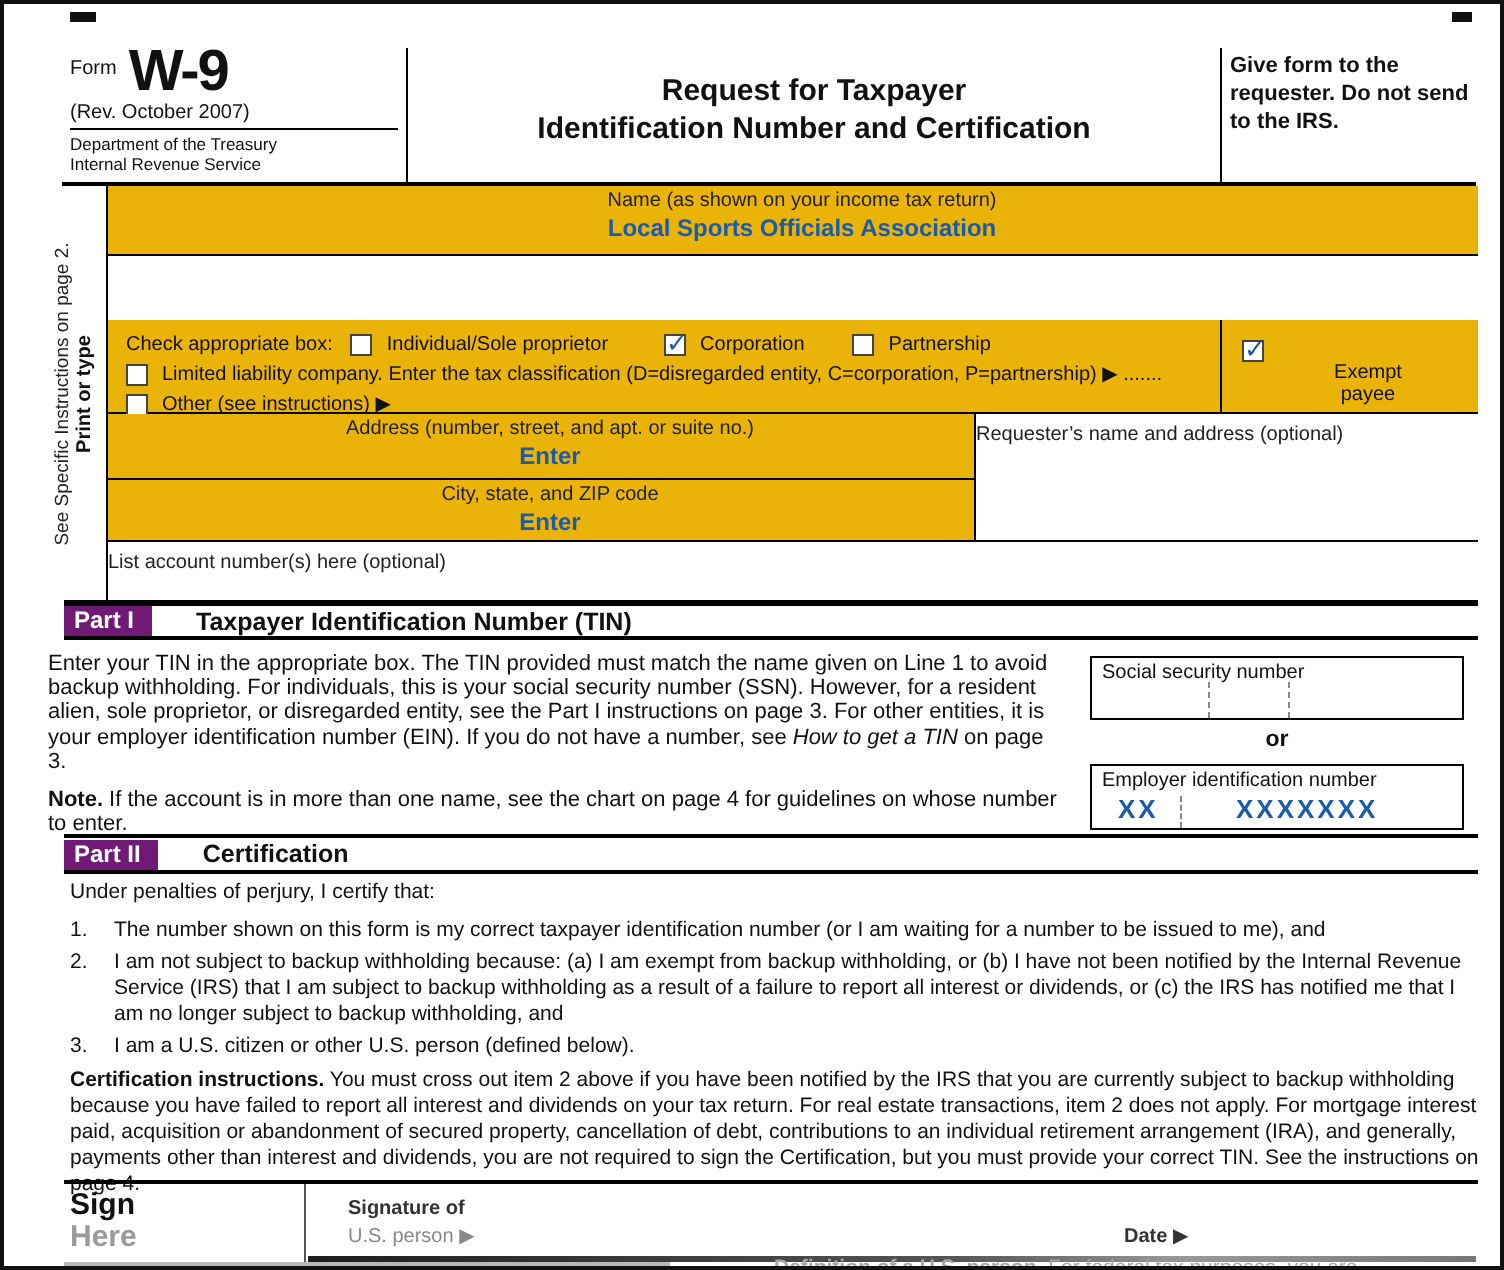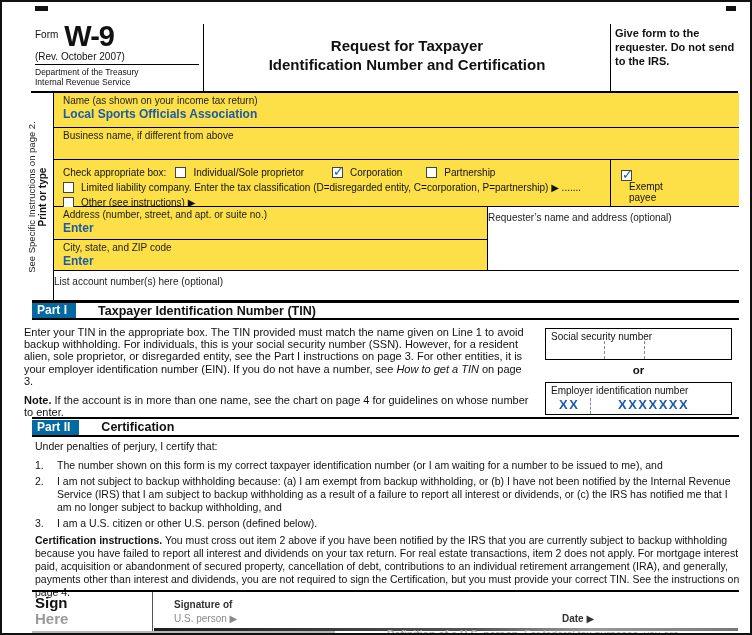--- a/index.html
+++ b/index.html
@@ -30,21 +30,21 @@
 
   
   .sidebar { left:18px; top:91px; width:34px; height:207px; border-right:1px solid #000; }
   .sidebar-inner { position:absolute; left:50%; top:50%;
                    transform:translate(-50%,-50%) rotate(-90deg);
                    white-space:nowrap; text-align:center; }
   .sidebar-inner .l1 { font-size:9.5px; color:#222; }
   .sidebar-inner .l2 { font-size:10px; font-weight:bold; color:#111; }
 
   
-  .row { border-bottom:1px solid #000; background:#fde047; }
+  .row { border-bottom:1px solid #000; background:#eab308;text-align:center; }
   .row-name { left:52px; top:91px; width:685px; height:35px; }
   .row-business { left:52px; top:126px; width:685px; height:32px; }
   .row-check { left:52px; top:158px; width:685px; height:47px; }
   .row-addr { left:52px; top:205px; width:433px; height:33px; }
   .row-city { left:52px; top:238px; width:433px; height:31px; }
   .requester { left:485px; top:205px; width:252px; height:64px;
                border-left:1px solid #000; border-bottom:1px solid #000; }
   .row-account { left:52px; top:269px; width:685px; height:29px; }
   .row .lbl { padding:2px 0 0 9px; display:block; }
   .row .val { padding:1px 0 0 9px; display:block; }
@@ -59,21 +59,21 @@
   .chk-line span.txt { margin:0 0 0 7px; }
   .gap1 { margin-left:9px; } .gap2 { margin-left:28px; } .gap3 { margin-left:24px; }
   .exempt { left:556px; top:0; width:129px; height:46px; border-left:1px solid #000;
             display:flex; padding:10px 0 0 10px; font-size:10px;flex-direction:column; }
   .exempt .elbl { margin-left:8px; line-height:11px; }
 
   
   .part-bar { left:30px; top:0; width:707px; height:20px;
               border-top:3px solid #000; border-bottom:2px solid #000;
               display:flex; align-items:center; }
-  .part-chip { background:#0369a1; color:#fff; font-weight:bold; font-size:12px;
+  .part-chip { background:#701a75; color:#fff; font-weight:bold; font-size:12px;
                padding:0px 9px 1px 5px; margin-right:22px; line-height:14px; }
   .part-title { font-weight:bold; font-size:12.5px; }
 
   
   .p1-text { left:22px; top:324px; width:507px; font-size:11px; line-height:12.2px; color:#111; }
   .p1-note { margin-top:7px; }
   .tinbox { width:187px; border:1px solid #000; background:#fff; }
   .tinbox .blbl { font-size:10px; padding:2px 0 0 5px; display:block; }
   .ssn { left:543px; top:326px; height:32px; }
   .ein { left:543px; top:380px; height:33px; }
@@ -139,24 +139,20 @@
       <div class="l1">See Specific Instructions on page 2.</div>
       <div class="l2">Print or type</div>
     </div>
   </div>
 
   <div class="abs row row-name">
     <span class="lbl">Name (as shown on your income tax return)</span>
     <span class="val">Local Sports Officials Association</span>
   </div>
 
-  <div class="abs row row-business">
-    <span class="lbl">Business name, if different from above</span>
-    <span class="val"></span>
-  </div>
 
   <div class="abs row row-check">
     <div class="chk-area">
       <div class="chk-line">
         <span>Check appropriate box:</span>
         <span class="cb gap1"></span>
         <span class="txt">Individual/Sole proprietor</span>
         <span class="cb gap2 checked"></span>
         <span class="txt">Corporation</span>
         <span class="cb gap3"></span>

